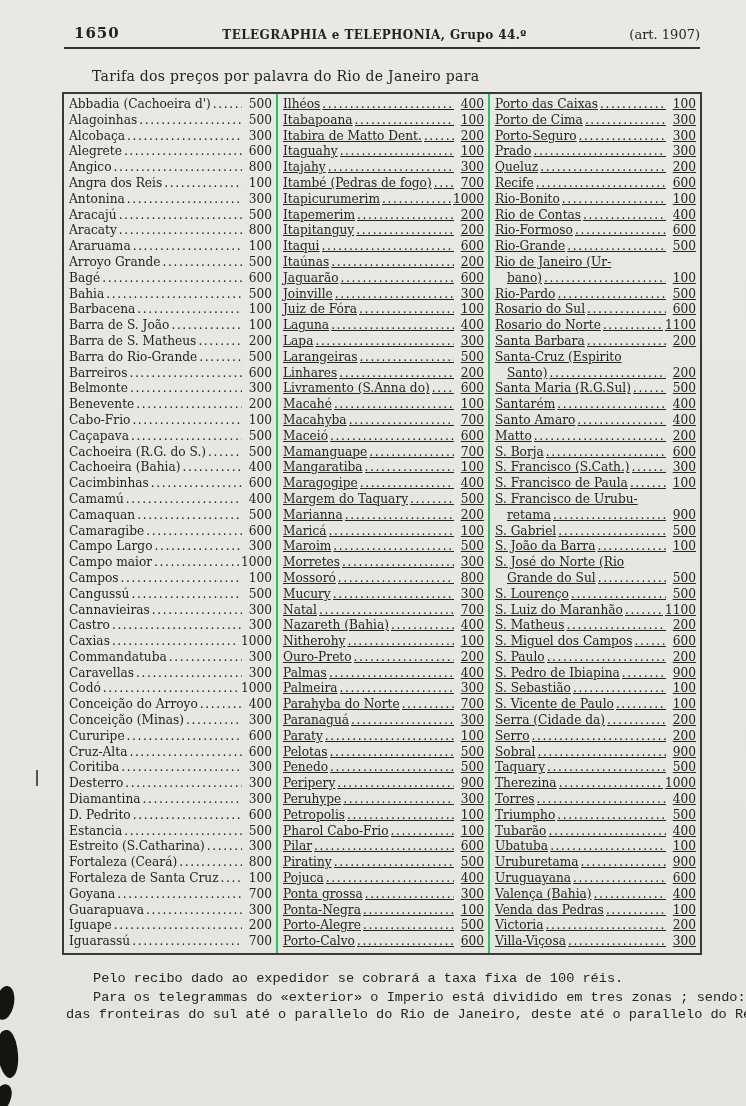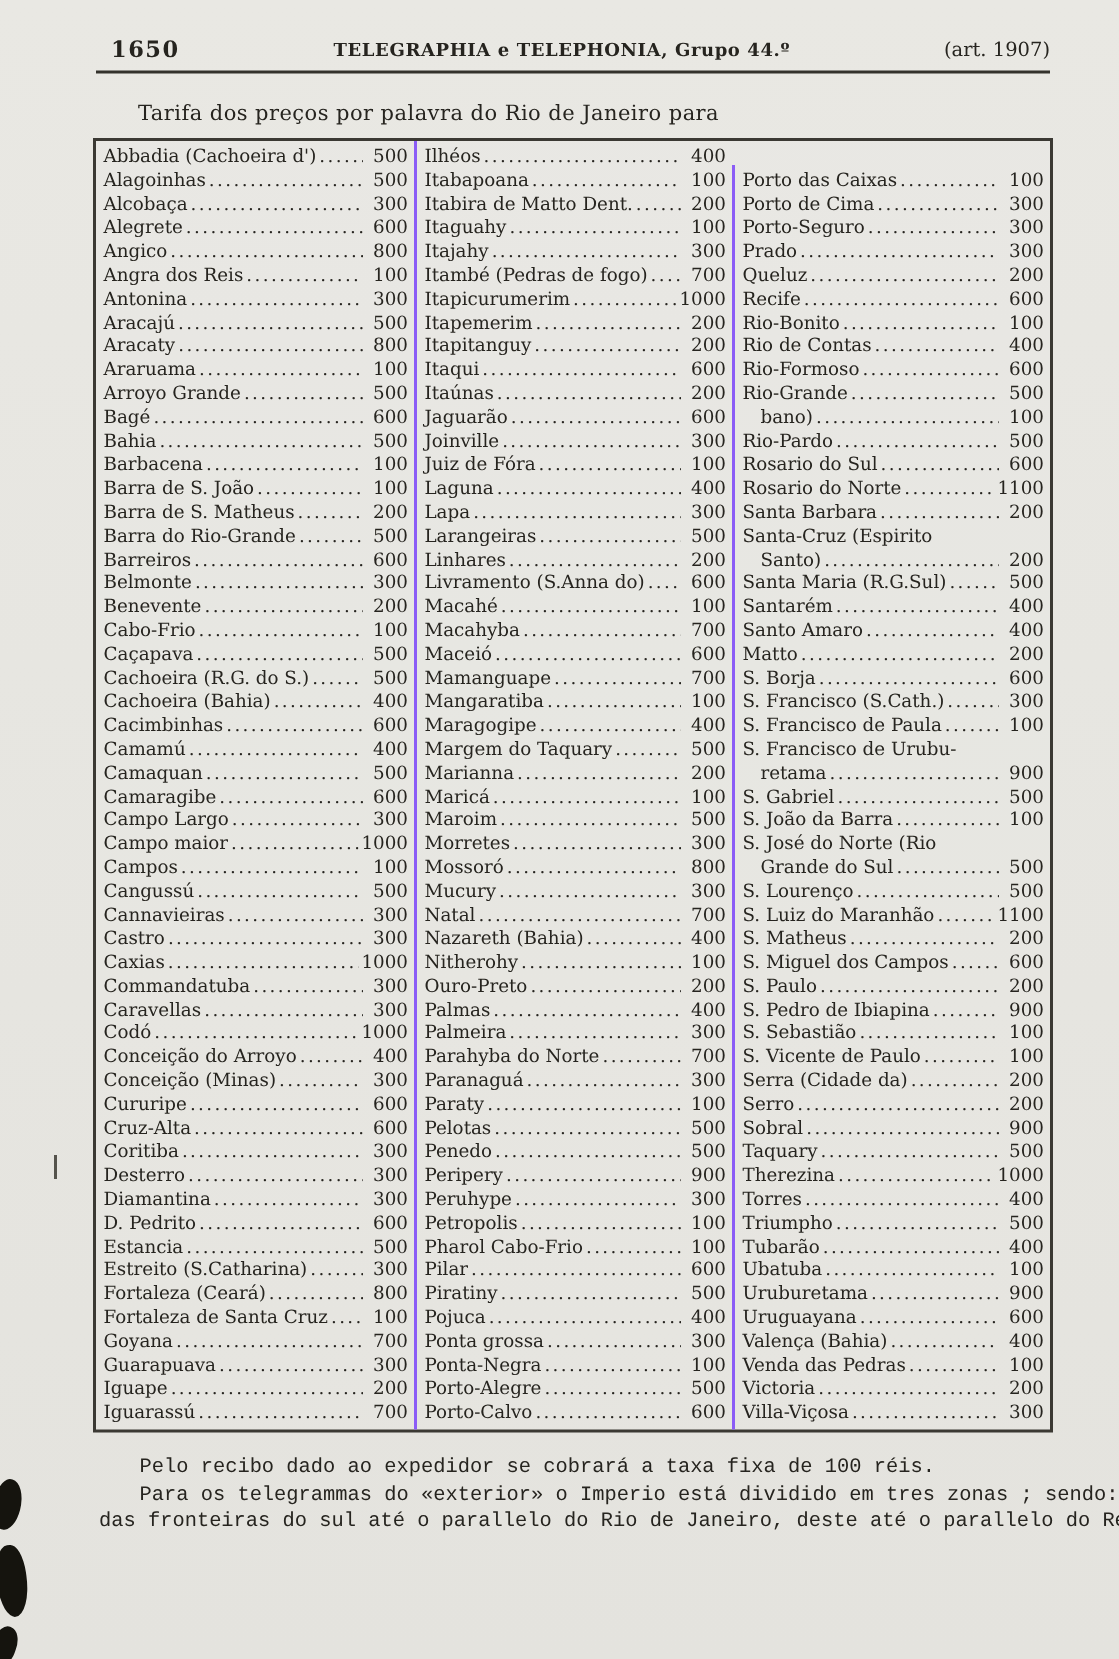--- a/index.html
+++ b/index.html
@@ -3,29 +3,29 @@
 <meta charset="utf-8">
 <style>
   html,body{margin:0;padding:0;}
   body{
     width:746px;height:1106px;overflow:hidden;position:relative;
     background:linear-gradient(180deg,#e9e8e3 0%,#e6e5e0 60%,#e4e3de 100%);
     font-family:"DejaVu Serif","Liberation Serif",serif;
     color:#26241f;
   }
   .page{position:absolute;left:0;top:0;width:746px;}
-  .header{display:flex;align-items:center;padding:24px 46px 0 74px;}
+  .header{display:flex;align-items:flex-end;padding:24px 46px 0 74px;}
   .pagenum{font-size:15px;font-weight:bold;letter-spacing:1px;}
   .htitle{flex:1;text-align:center;font-weight:bold;font-size:12px;letter-spacing:.4px;}
   .hright{font-size:13px;font-weight:normal;}
   .rule{height:2px;background:#34322c;margin:5px 46px 0 64px;}
   .table-title{font-weight:normal;font-size:14px;margin:19px 0 8px 92px;letter-spacing:.3px;}
-  .tariff{margin-left:62px;width:640px;border:2px solid #3b3933;display:flex;box-sizing:border-box;background:rgba(255,255,255,0.04);align-items:flex-end;}
+  .tariff{margin-left:62px;width:640px;border:2px solid #3b3933;display:flex;box-sizing:border-box;background:rgba(255,255,255,0.04);}
   .tcol{width:33.333%;padding:3px 0;box-sizing:border-box;}
-  .tcol.mid{border-left:2px solid #8b5cf6;}
+  .tcol.mid{border-left:2px solid #22c55e;text-decoration:underline;}
   .row{display:flex;align-items:baseline;font-size:12.2px;line-height:15.8px;padding-left:5px;padding-right:4px;white-space:nowrap;}
   .row.indent{padding-left:17px;}
   .row .nm{flex:0 0 auto;}
   .row .leader{flex:1 1 auto;overflow:hidden;margin:0 2px;}
   .leader::after{content:"....................................................";letter-spacing:1.6px;}
   .leader.blank::after{content:"";}
   .row .pr{flex:0 0 auto;min-width:28px;text-align:right;}
   .footer{margin:15px 42px 0 66px;font-size:13.6px;line-height:17.6px;}
   .fpara{margin-bottom:1px;}
   .fline{white-space:nowrap;font-family:Liberation Mono, monospace;}
@@ -640,20 +640,25 @@
         <div class="row">
           <span class="nm">Rio-Formoso</span>
           <span class="leader"></span>
           <span class="pr">600</span>
         </div>
         <div class="row">
           <span class="nm">Rio-Grande</span>
           <span class="leader"></span>
           <span class="pr">500</span>
         </div>
+        <div class="row">
+          <span class="nm">Rio de Janeiro (Ur-</span>
+          <span class="leader blank"></span>
+          <span class="pr"></span>
+        </div>
         <div class="row indent">
           <span class="nm">bano)</span>
           <span class="leader"></span>
           <span class="pr">100</span>
         </div>
         <div class="row">
           <span class="nm">Rio-Pardo</span>
           <span class="leader"></span>
           <span class="pr">500</span>
         </div>

